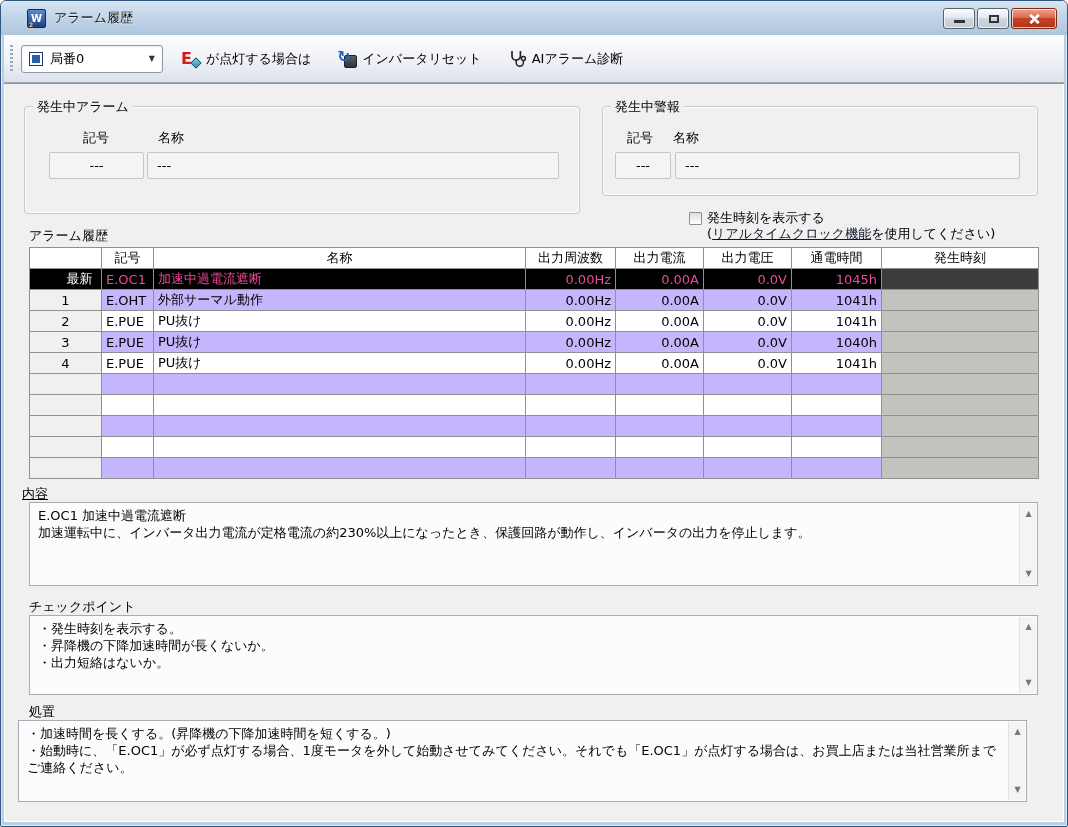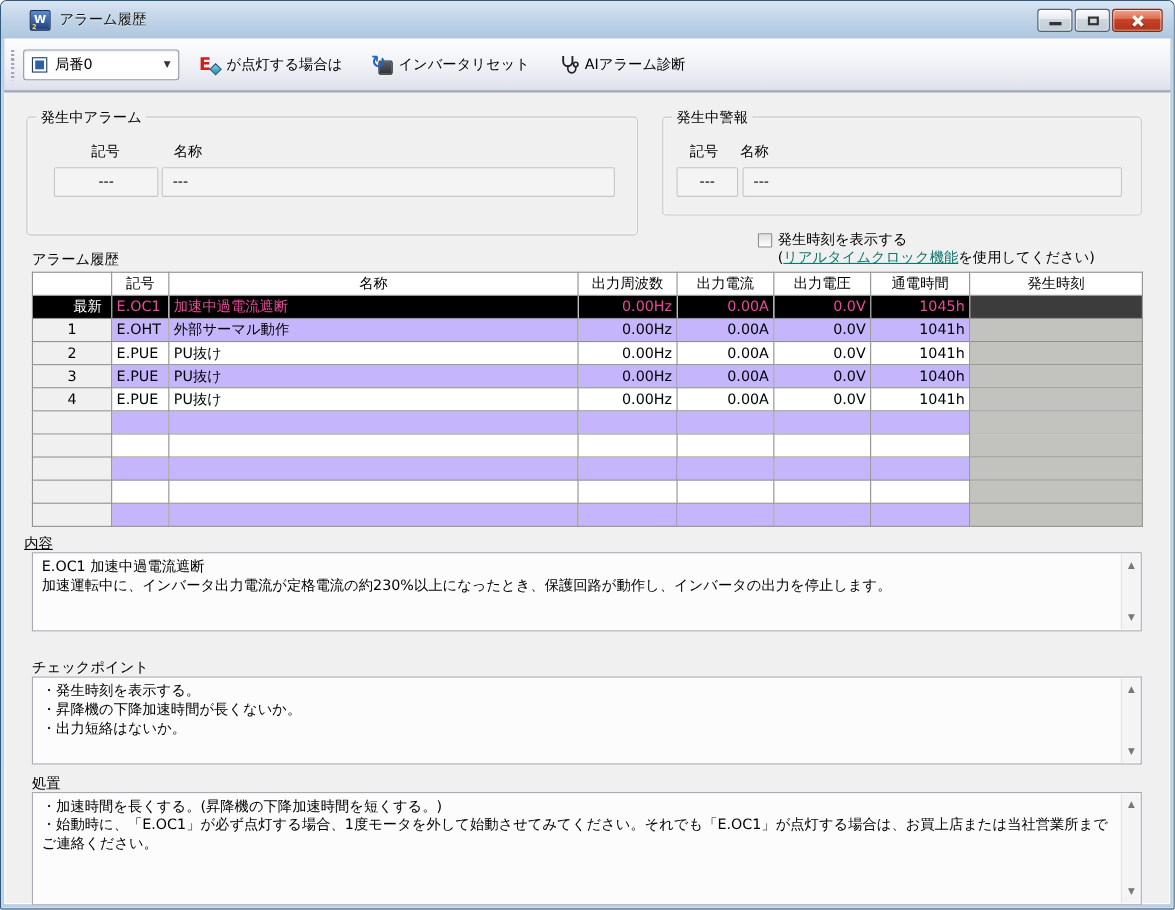--- a/index.html
+++ b/index.html
@@ -116,21 +116,21 @@
   .field.left{ padding-left:9px; }
   .fld-label{ position:absolute; font-size:13px; }
 
   
   .chkrow { position:absolute; display:flex; align-items:center; gap:5px; }
   .checkbox {
     width:13px; height:13px; background:linear-gradient(#DEDEDE,#FFFFFF);
     border:1px solid #8E8E8E; border-radius:1px;
   }
   .note { position:absolute; font-size:13px; }
-  .note a { color:#0f766e; }
+  .note a { color:#0f172a; }
 
   
   table.hist { border-collapse:collapse; table-layout:fixed; width:1009px;
     font-size:13px; background:#fff; border:1px solid #5A5A5A; }
   table.hist th, table.hist td {
     border:1px solid #909090; height:21px; padding:0 4px; overflow:hidden; white-space:nowrap;
   }
   table.hist th { background:#fff; font-weight:normal; text-align:center; }
   th.selcol { background:#A8D7F2; }
   td.rowhdr { background:#F0F0F0; text-align:center; border-color:#A0A0A0; }
@@ -365,42 +365,42 @@
             <td class="c"></td>
             <td class="c"></td>
             <td class="c"></td>
             <td class="c"></td>
             <td class="occ"></td>
       </tr>
     </tbody>
       </table>
 
     <span class="sec-label" style="left:18px; top:401px;text-decoration:underline;">内容</span>
-    <div class="panel" style="left:25px; top:418px; height:72px;">
+    <div class="panel" style="left:25px; top:418px; height:84px;">
       <div>E.OC1 加速中過電流遮断</div>
       <div>加速運転中に、インバータ出力電流が定格電流の約230%以上になったとき、保護回路が動作し、インバータの出力を停止します。</div>
       <div class="sb">
         <span class="up">▲</span>
         <span class="dn">▼</span>
       </div>
     </div>
 
     <span class="sec-label" style="left:25px; top:514px;">チェックポイント</span>
     <div class="panel" style="left:25px; top:531px; height:80px;">
       <div>・発生時刻を表示する。</div>
       <div>・昇降機の下降加速時間が長くないか。</div>
       <div>・出力短絡はないか。</div>
       <div class="sb">
         <span class="up">▲</span>
         <span class="dn">▼</span>
       </div>
     </div>
 
     <span class="sec-label" style="left:25px; top:619px;">処置</span>
-    <div class="panel" style="left:25px; top:636px; height:103px;">
+    <div class="panel" style="left:14px; top:636px; height:82px;">
       <div>・加速時間を長くする。(昇降機の下降加速時間を短くする。)</div>
       <div>・始動時に、「E.OC1」が必ず点灯する場合、1度モータを外して始動させてみてください。それでも「E.OC1」が点灯する場合は、お買上店または当社営業所までご連絡ください。</div>
       <div class="sb">
         <span class="up">▲</span>
         <span class="dn">▼</span>
       </div>
     </div>
 
   </div>
 </div>

